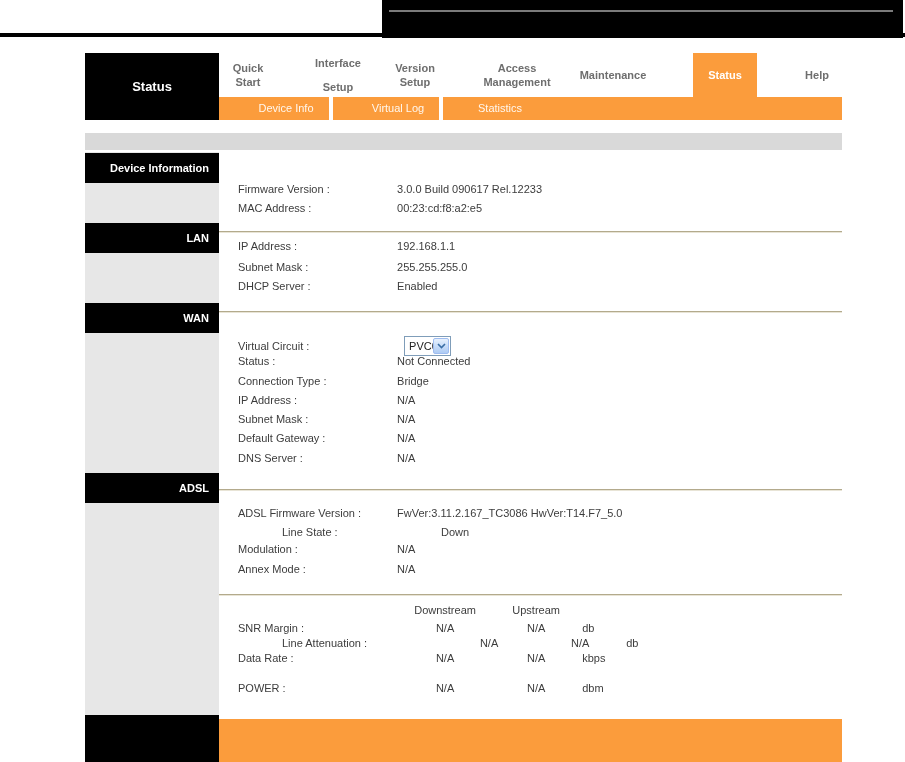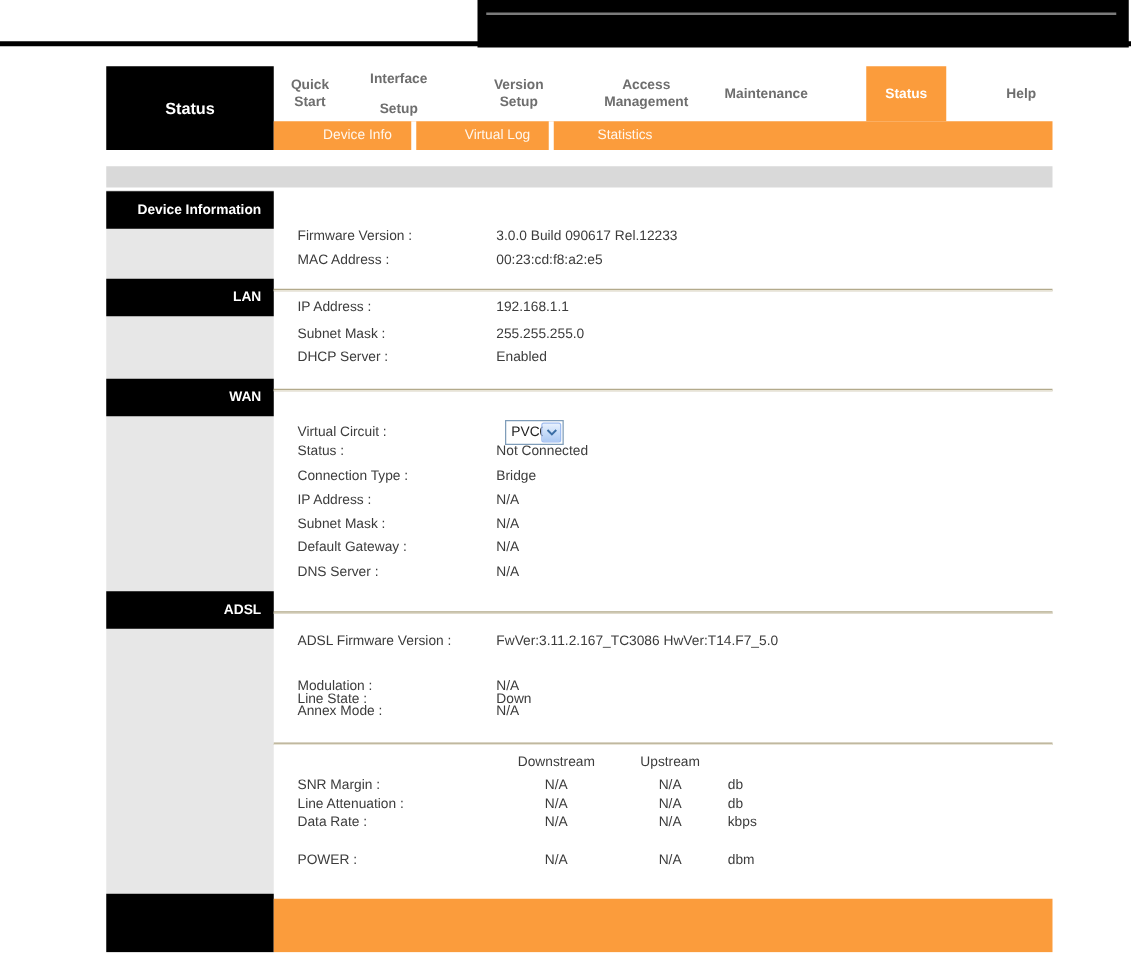--- a/index.html
+++ b/index.html
@@ -64,21 +64,21 @@
     <div class="top-black-line"></div>
   </div>
   <div class="top-rule"></div>
 
   <div class="status-title-box">Status</div>
 
   <div class="tab" style="left:218px;width:60px;">
     <span>Quick</span>
     <span>Start</span>
   </div>
-  <div class="tab" style="left:289px;width:60px;gap:10px;">
+  <div class="tab" style="left:308px;width:60px;gap:10px;">
     <span>Interface</span>
     <span>Setup</span>
   </div>
   <div class="tab" style="left:385px;width:60px;">
     <span>Version</span>
     <span>Setup</span>
   </div>
   <div class="tab" style="left:472px;width:90px;">
     <span>Access</span>
     <span>Management</span>
@@ -170,21 +170,21 @@
   </div>
   <div class="row" style="top:451px;">
     <span class="lbl">DNS Server :</span>
     <span class="val">N/A</span>
   </div>
 
   <div class="row" style="top:506px;">
     <span class="lbl">ADSL Firmware Version :</span>
     <span class="val">FwVer:3.11.2.167_TC3086 HwVer:T14.F7_5.0</span>
   </div>
-  <div class="row" style="top:552px;">
+  <div class="row" style="top:525px;padding-left:44px;">
     <span class="lbl">Line State :</span>
     <span class="val">Down</span>
   </div>
   <div class="row" style="top:542px;">
     <span class="lbl">Modulation :</span>
     <span class="val">N/A</span>
   </div>
   <div class="row" style="top:562px;">
     <span class="lbl">Annex Mode :</span>
     <span class="val">N/A</span>
@@ -194,21 +194,21 @@
     <span class="lbl"></span>
     <span class="c-down">Downstream</span>
     <span class="c-up">Upstream</span>
   </div>
   <div class="trow" style="top:621px;">
     <span class="lbl">SNR Margin :</span>
     <span class="c-down">N/A</span>
     <span class="c-up">N/A</span>
     <span class="c-unit">db</span>
   </div>
-  <div class="trow" style="top:636px;">
+  <div class="trow" style="top:636px;padding-left:44px;">
     <span class="lbl">Line Attenuation :</span>
     <span class="c-down">N/A</span>
     <span class="c-up">N/A</span>
     <span class="c-unit">db</span>
   </div>
   <div class="trow" style="top:651px;">
     <span class="lbl">Data Rate :</span>
     <span class="c-down">N/A</span>
     <span class="c-up">N/A</span>
     <span class="c-unit">kbps</span>

